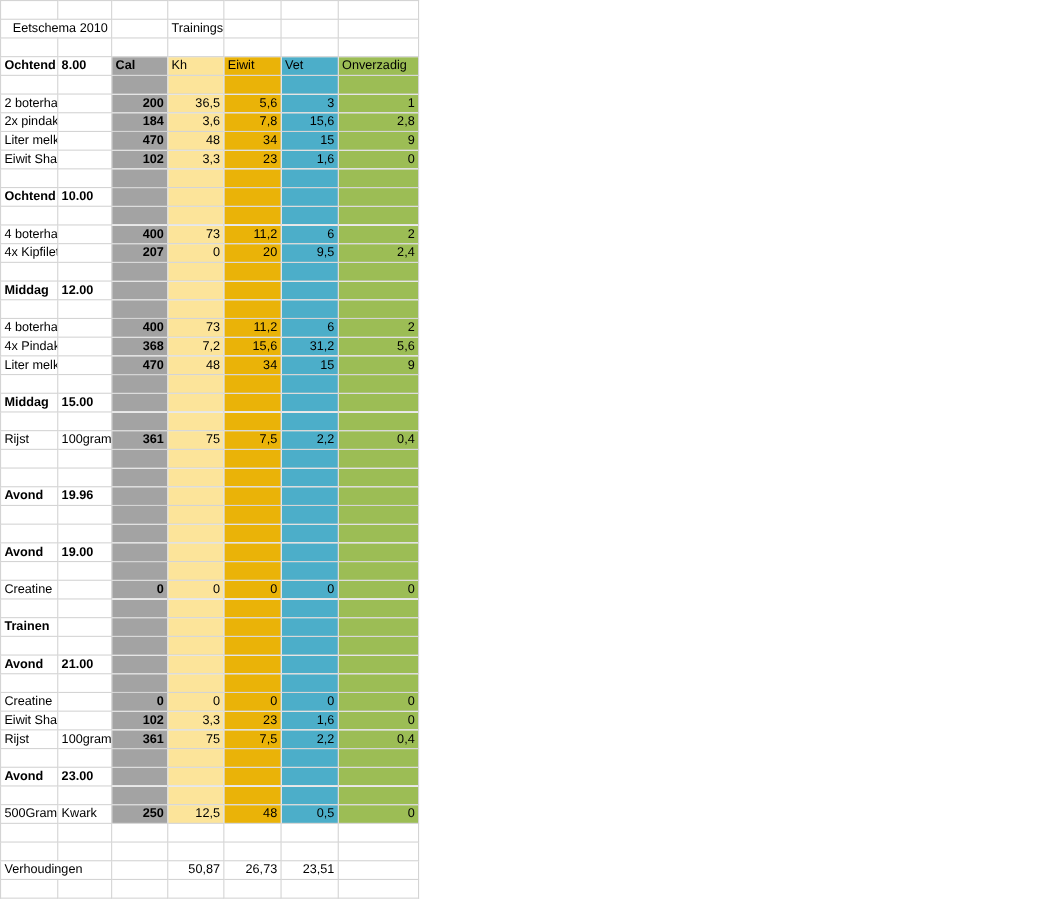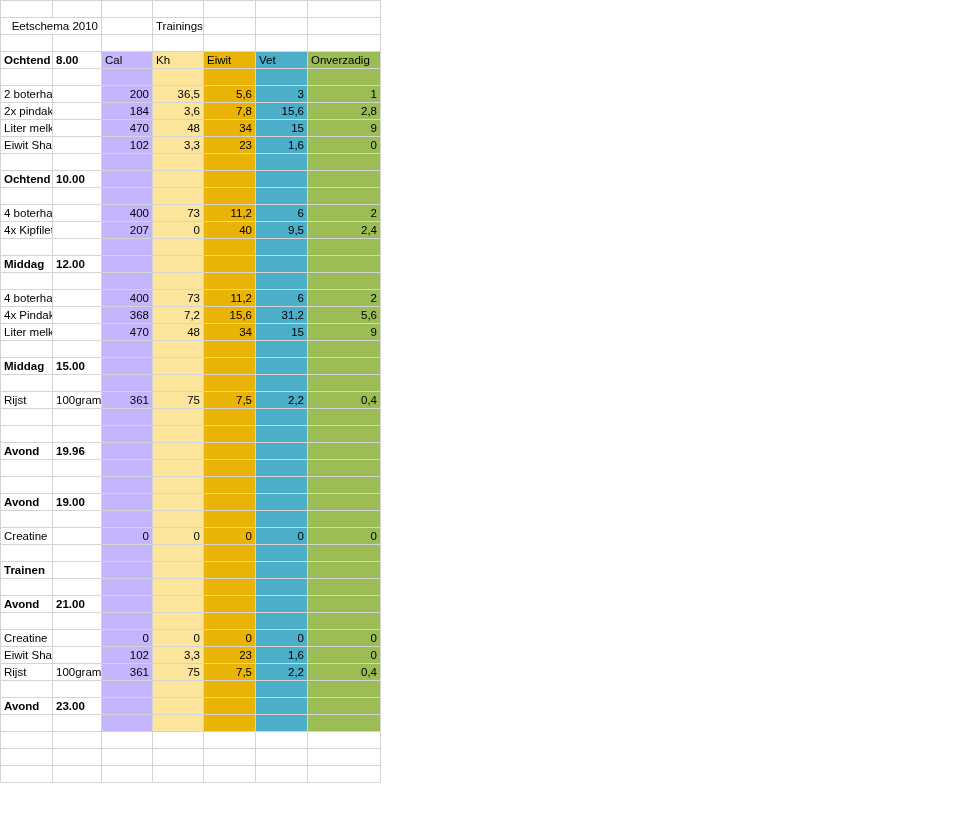--- a/index.html
+++ b/index.html
@@ -50,21 +50,21 @@
   col.c-eiwit { width: 52px; }
   col.c-vet { width: 52px; }
   col.c-onv { width: 73px; }
 
   
   .num { text-align: right; }
   .bold { font-weight: bold; }
   .title-cell { padding-left: 5px; text-align: right; }
 
   
-  .fill-cal  { background: #c4b5fd; }
+  .fill-cal  { background: #a3a3a3; font-weight: bold; }
   .fill-kh   { background: #fce49a; }
   .fill-eiwit{ background: #eab308; }
   .fill-vet  { background: #4caec9; }
   .fill-onv  { background: #9cbd55; }
 
   
   .tx-cal   { color: #1e6b33; margin-top: 13px; }
   .tx-kh    { color: #d79b16; }
   .tx-eiwit { color: #c0233f; }
   .tx-vet   { color: #e9f7fb; }
@@ -222,21 +222,21 @@
     <td class="fill-eiwit tx-eiwit num">11,2</td>
     <td class="fill-vet tx-vet num">6</td>
     <td class="fill-onv tx-onv num">2</td>
   </tr>
 
   <tr>
     <td>4x Kipfilet</td>
     <td></td>
     <td class="fill-cal tx-cal num">207</td>
     <td class="fill-kh tx-kh num">0</td>
-    <td class="fill-eiwit tx-eiwit num">40</td>
+    <td class="fill-eiwit tx-eiwit num">20</td>
     <td class="fill-vet tx-vet num">9,5</td>
     <td class="fill-onv tx-onv num">2,4</td>
   </tr>
 
   <tr>
     <td></td>
     <td></td>
     <td class="fill-cal"></td>
     <td class="fill-kh"></td>
     <td class="fill-eiwit"></td>
@@ -518,20 +518,29 @@
   <tr>
     <td></td>
     <td></td>
     <td class="fill-cal"></td>
     <td class="fill-kh"></td>
     <td class="fill-eiwit"></td>
     <td class="fill-vet"></td>
     <td class="fill-onv"></td>
   </tr>
 
+  <tr>
+    <td>500Gram</td>
+    <td>Kwark</td>
+    <td class="fill-cal tx-cal num">250</td>
+    <td class="fill-kh tx-kh num">12,5</td>
+    <td class="fill-eiwit tx-eiwit num">48</td>
+    <td class="fill-vet tx-vet num">0,5</td>
+    <td class="fill-onv tx-onv num">0</td>
+  </tr>
 
   <tr>
     <td></td>
     <td></td>
     <td class="blank"></td>
     <td class="blank"></td>
     <td class="blank"></td>
     <td class="blank"></td>
     <td class="blank"></td>
   </tr>
@@ -540,20 +549,28 @@
   <tr>
     <td></td>
     <td></td>
     <td></td>
     <td></td>
     <td></td>
     <td></td>
     <td></td>
   </tr>
 
+  <tr>
+    <td colspan="2">Verhoudingen</td>
+    <td></td>
+    <td class="num plain">50,87</td>
+    <td class="num plain">26,73</td>
+    <td class="num plain">23,51</td>
+    <td></td>
+  </tr>
 
   <tr>
     <td></td>
     <td></td>
     <td></td>
     <td></td>
     <td></td>
     <td></td>
     <td></td>
   </tr>

